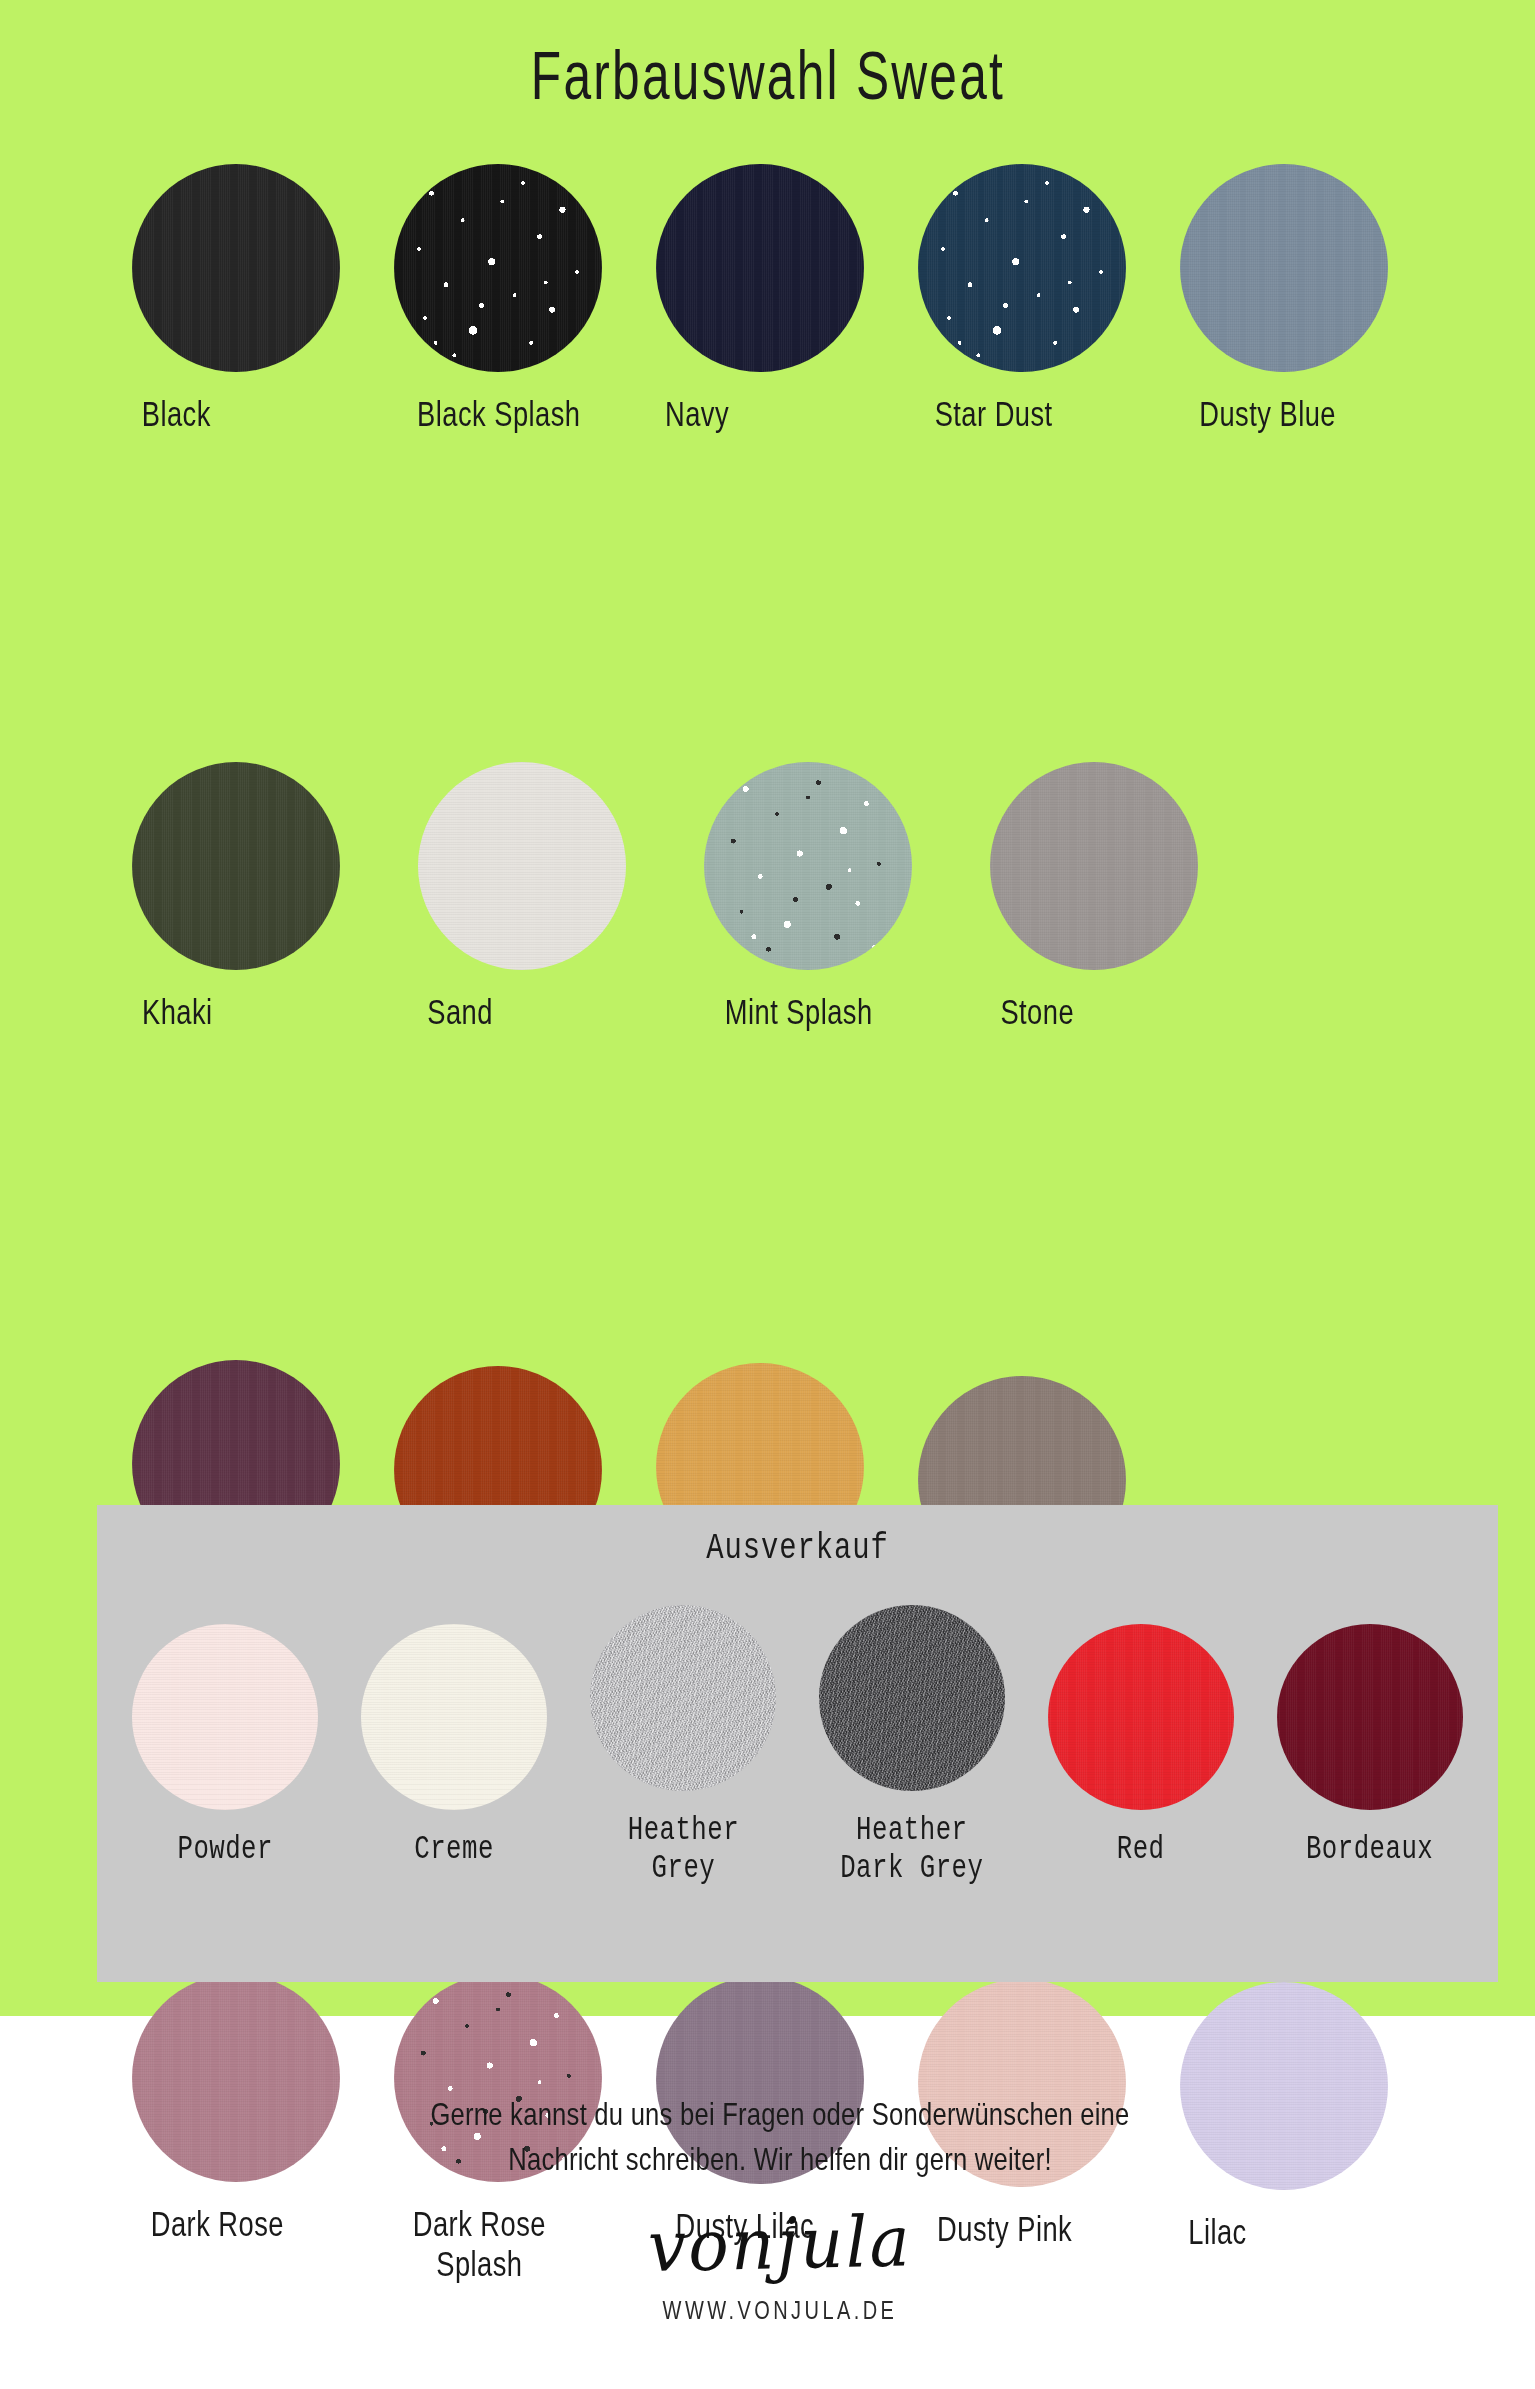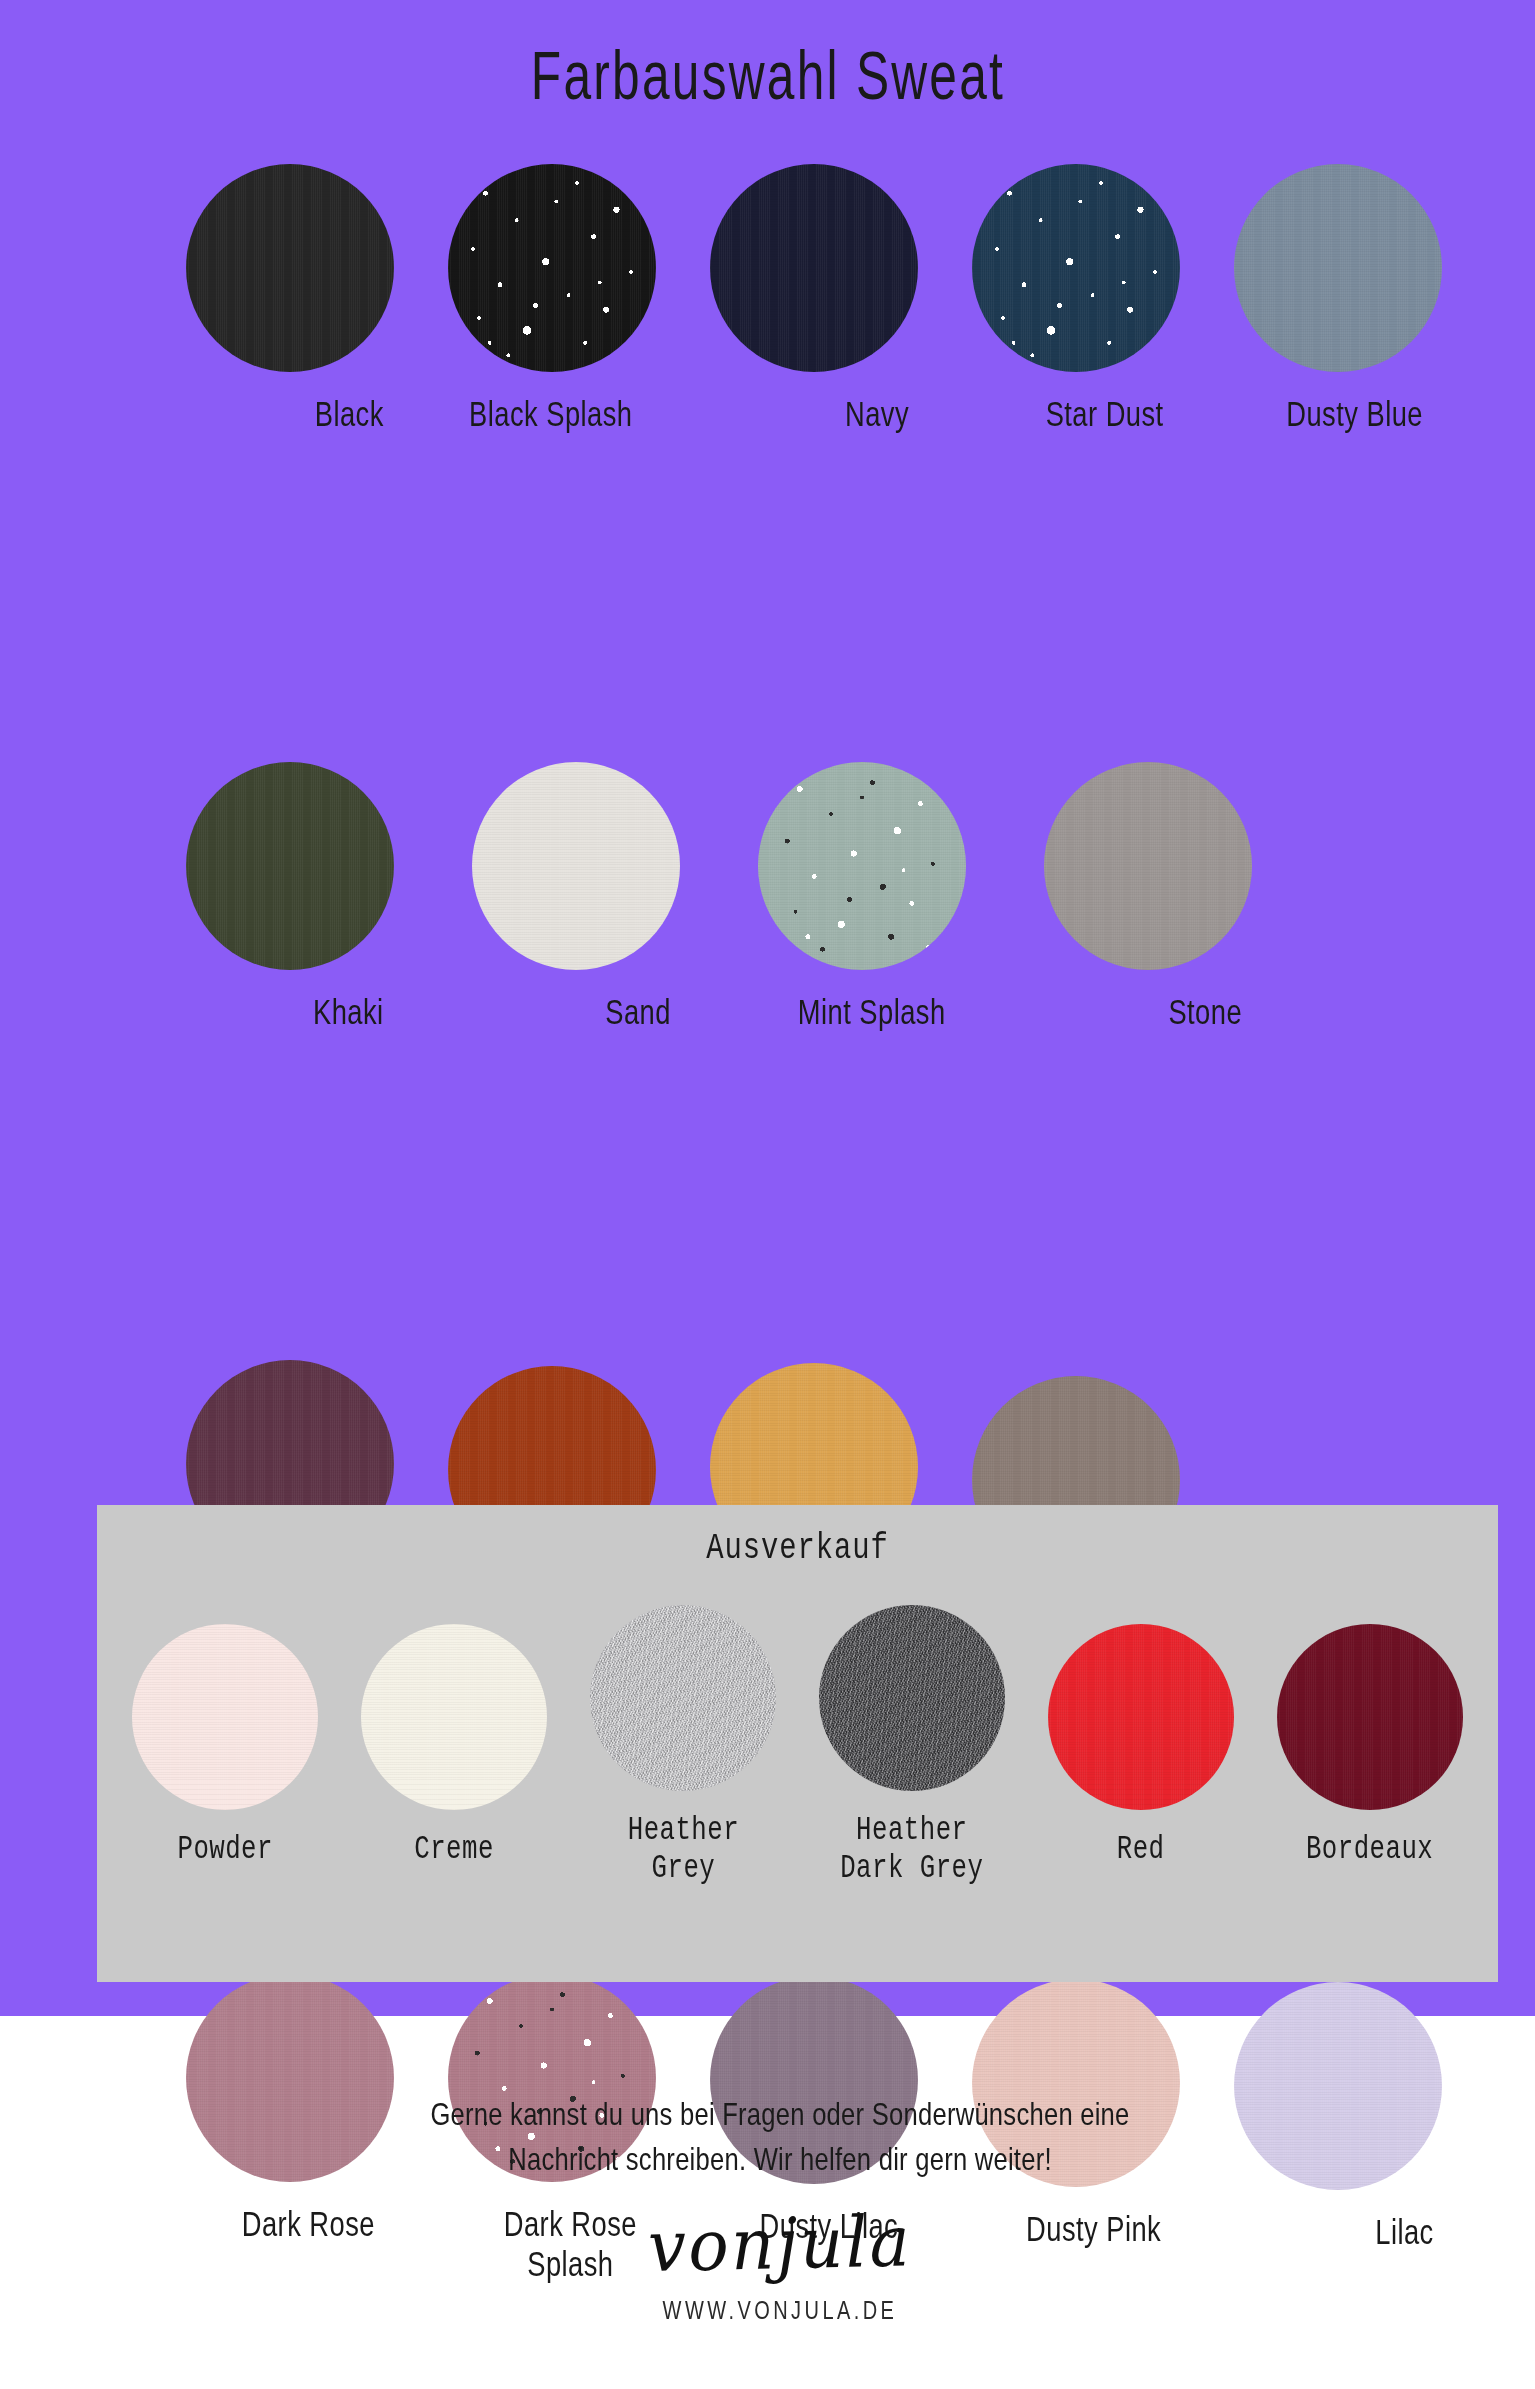--- a/index.html
+++ b/index.html
@@ -3,21 +3,21 @@
 <meta charset="utf-8">
 <title>Farbauswahl Sweat</title>
 <style>
   * { margin:0; padding:0; box-sizing:border-box; }
   html, body {
     width:1536px; height:2389px;
     background:#ffffff;
     font-family:"Liberation Sans", sans-serif;
     overflow:hidden;
   }
-  .page { position:relative; width:1536px; height:2016px; background:#8b5cf6; }
+  .page { position:relative; width:1536px; height:2016px; background:#bef264; }
 
   
   .page-title{
     position:absolute; top:36px; left:0; width:1536px;
     text-align:center;
     font-size:69px;
     font-weight:300;
     letter-spacing:3.1px;
     color:#1a1a1a;
     transform:scaleX(0.72);
@@ -33,21 +33,21 @@
   }
   .grid-row{
     display:flex;
     align-items:flex-start;
     margin-bottom:0;
   }
   .cell{
     width:262px;
     display:flex;
     flex-direction:column;
-    align-items:flex-end;
+    align-items:flex-start;
   }
   .swatch{
     width:208px; height:208px;
     border-radius:50%;
     position:relative;
     overflow:hidden;
     flex:none;
   }
   .sw-label{
     margin-top:22px;

